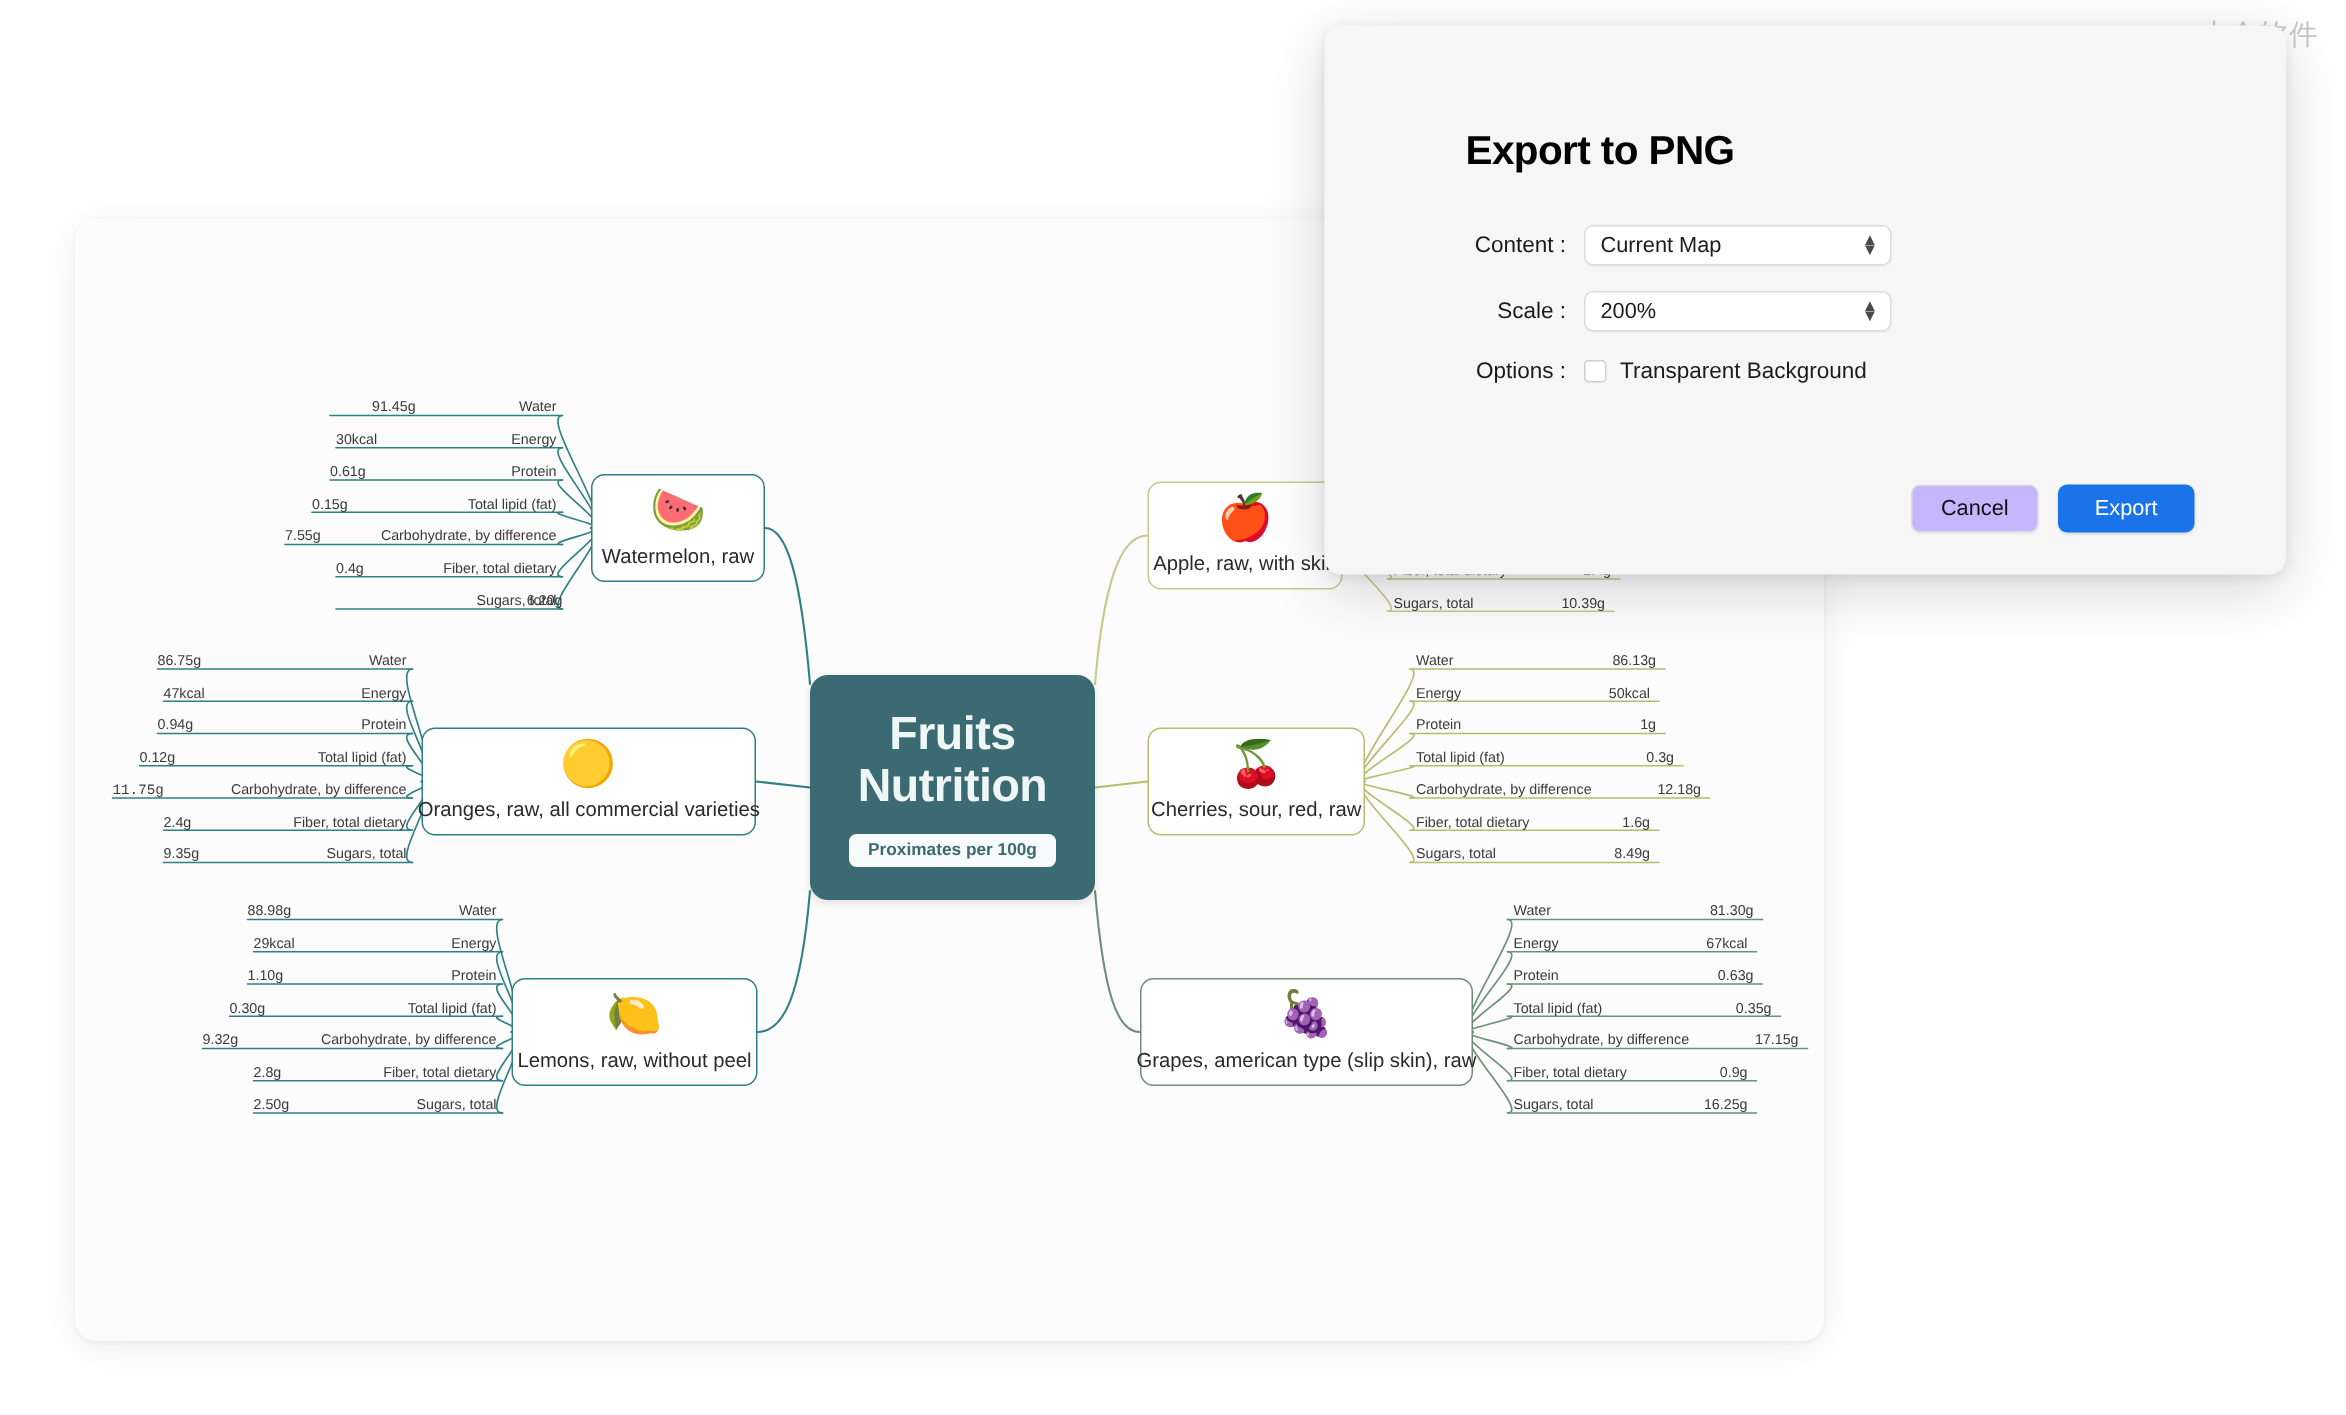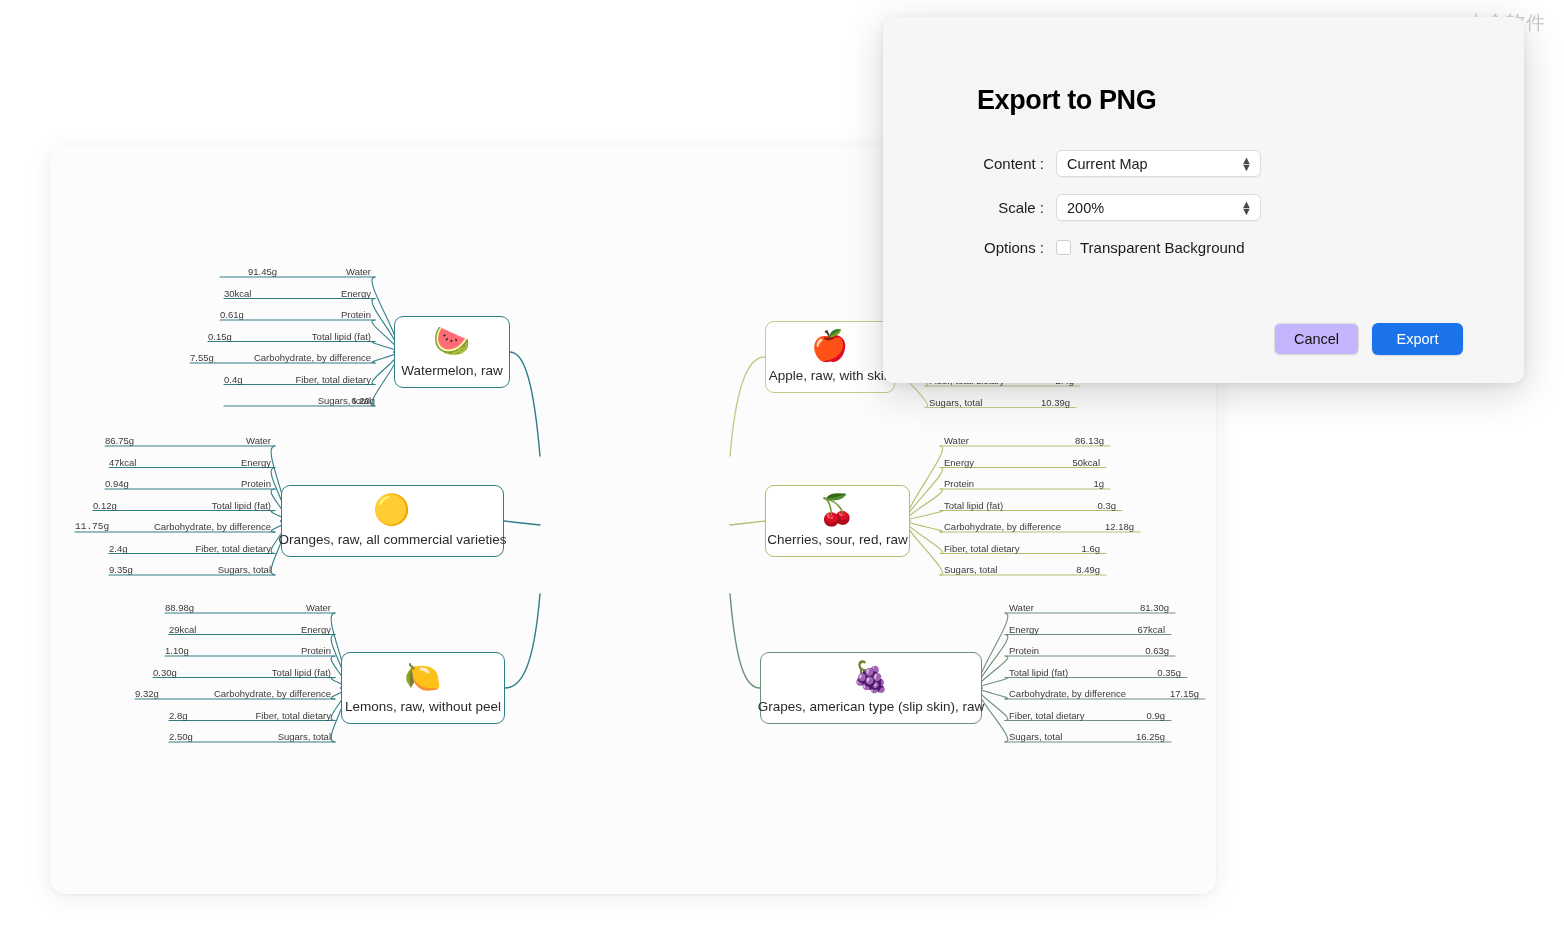--- a/index.html
+++ b/index.html
@@ -194,20 +194,27 @@
         <path d="M 955 531.5 L 1137 531.5" fill="none" stroke="#6d8f77" stroke-width="1.1" stroke-linecap="round"></path>
         <path d="M 932 542 C 914 542, 971 531.5, 955 531.5" fill="none" stroke="#6d8f77" stroke-width="1.1" stroke-linecap="round"></path>
         <path d="M 955 553 L 1155 553" fill="none" stroke="#6d8f77" stroke-width="1.1" stroke-linecap="round"></path>
         <path d="M 932 542 C 914 542, 971 553, 955 553" fill="none" stroke="#6d8f77" stroke-width="1.1" stroke-linecap="round"></path>
         <path d="M 955 574.5 L 1121 574.5" fill="none" stroke="#6d8f77" stroke-width="1.1" stroke-linecap="round"></path>
         <path d="M 932 542 C 914 542, 971 574.5, 955 574.5" fill="none" stroke="#6d8f77" stroke-width="1.1" stroke-linecap="round"></path>
         <path d="M 955 596 L 1121 596" fill="none" stroke="#6d8f77" stroke-width="1.1" stroke-linecap="round"></path>
         <path d="M 932 542 C 914 542, 971 596, 955 596" fill="none" stroke="#6d8f77" stroke-width="1.1" stroke-linecap="round"></path>
       </svg>
 
+    <div id="root-node">
+      <div id="root-title">
+        <div>Fruits</div>
+        <div>Nutrition</div>
+      </div>
+      <div id="root-badge">Proximates per 100g</div>
+    </div>
 
     <div id="nodes">
         <div class="topic" style="left: 344px; top: 170px; width: 116px; height: 72px; border-color: rgb(47, 127, 134);">
           <div class="emoji">🍉</div>
           <div class="tlabel">Watermelon, raw</div>
         </div>
         <div class="leaf" style="left: 170px; top: 119px; width: 155px;">
           <span class="val" style="right: 0px; left: 0px; margin-left: 28px;">91.45g</span>
           <span class="nm" style="right: 4px;">Water</span>
         </div>

